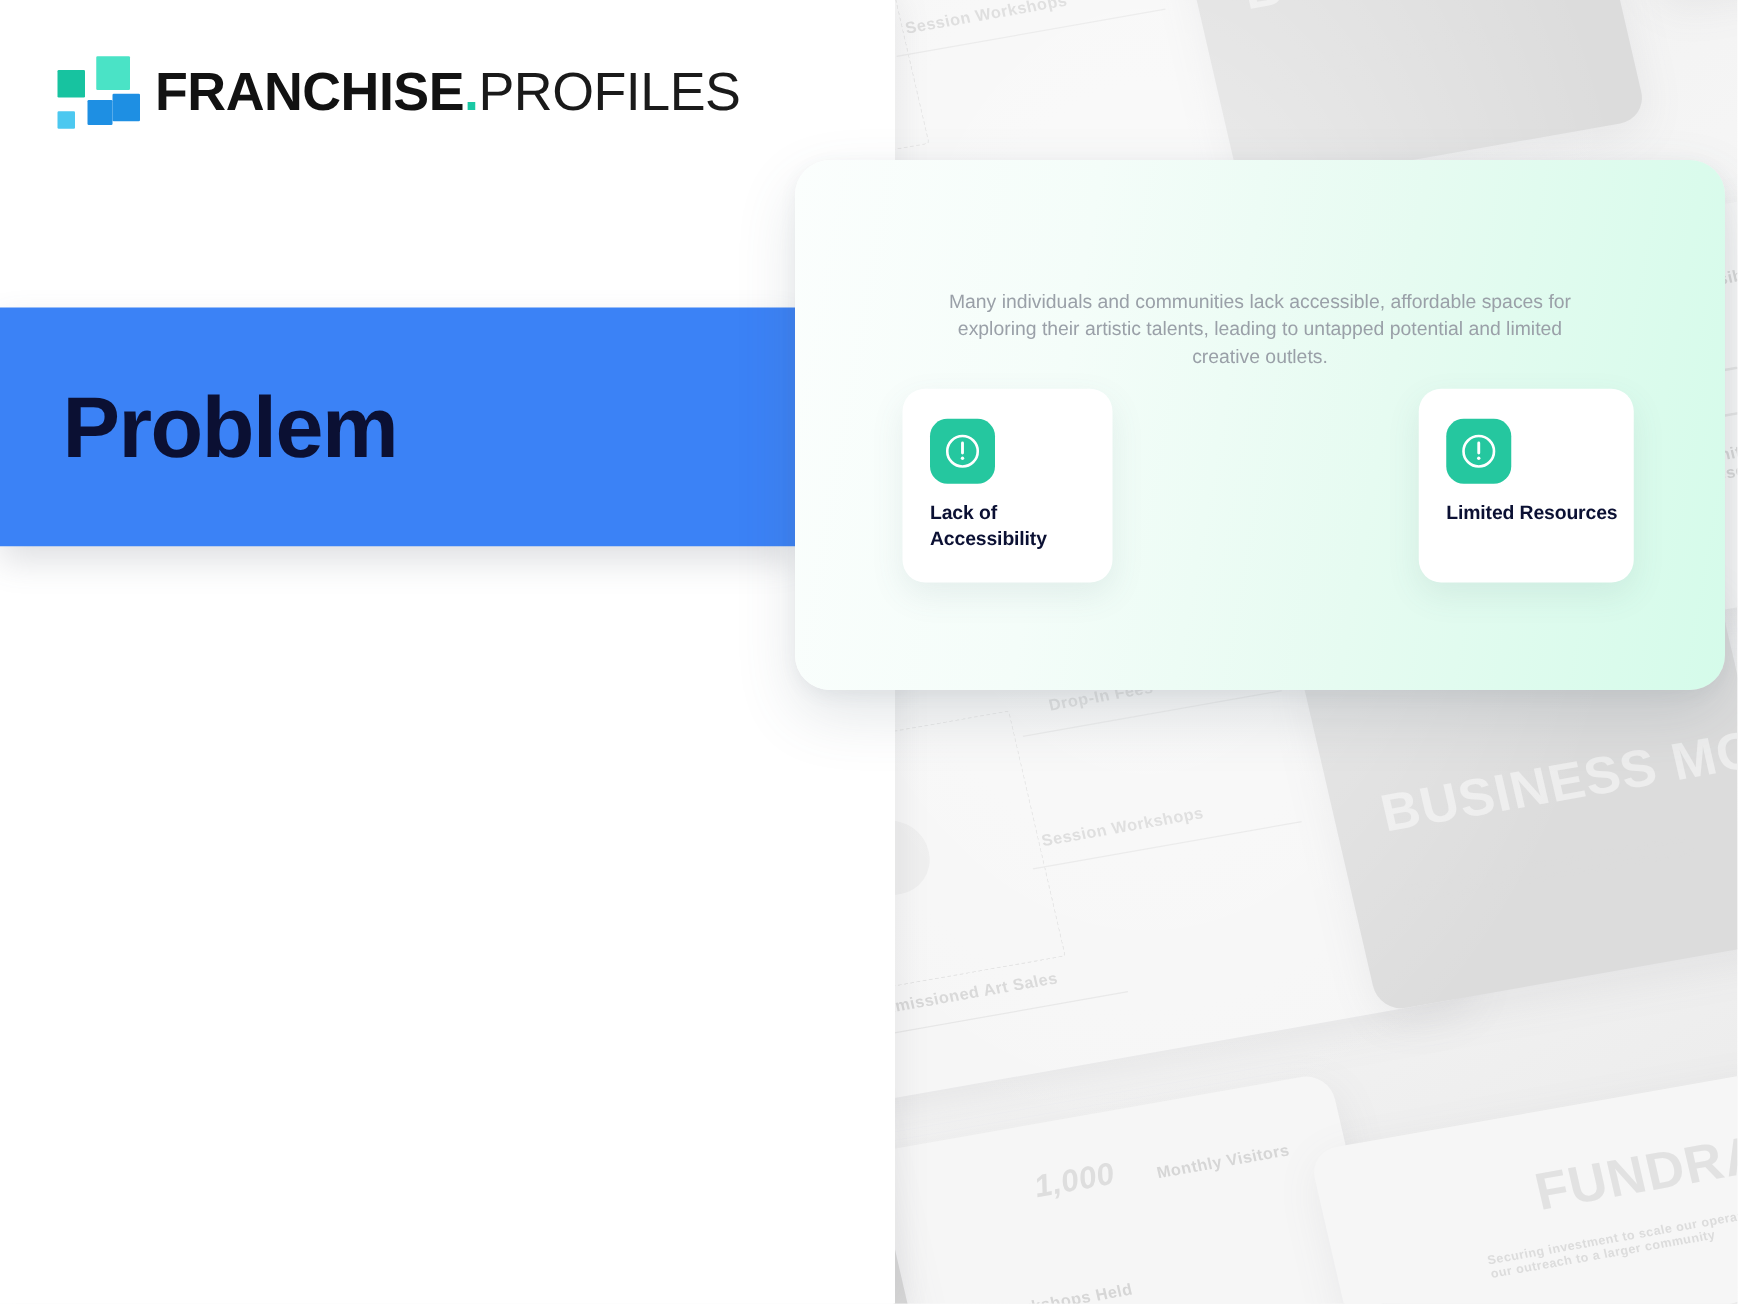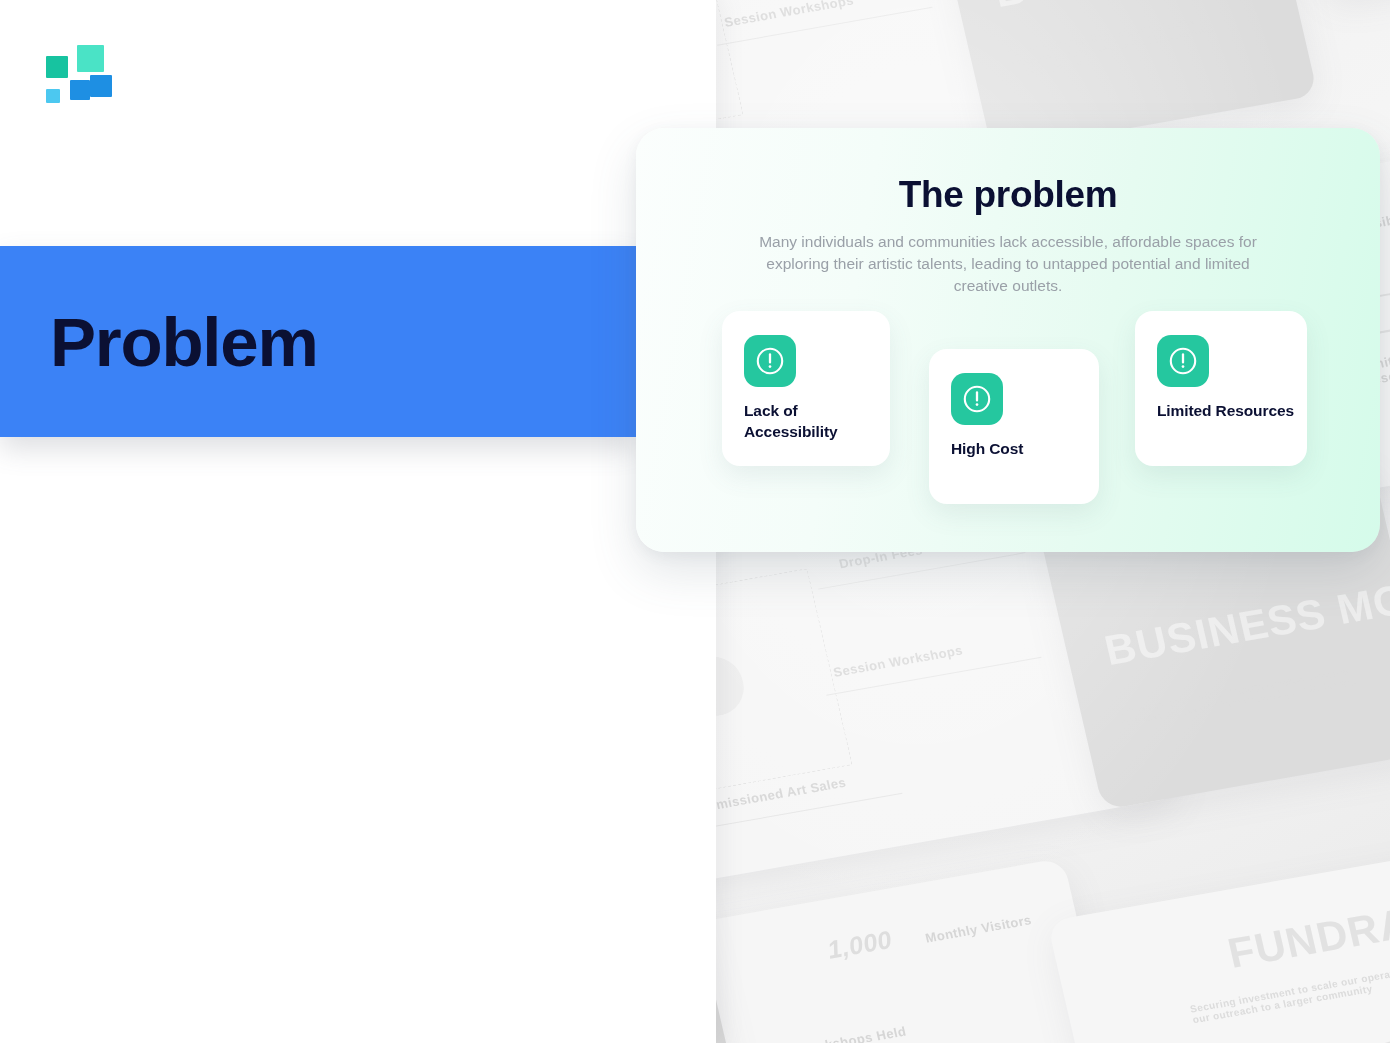--- a/index.html
+++ b/index.html
@@ -335,57 +335,49 @@
   <div class="left-panel">
 
     <div class="logo-wrap">
       <div class="logo-mark">
         <i class="lm1"></i>
         <i class="lm2"></i>
         <i class="lm3"></i>
         <i class="lm4"></i>
         <i class="lm5"></i>
       </div>
+      <div class="logo-text">
+        <span class="b">FRANCHISE</span><span class="dot">.</span><span class="l">PROFILES</span>
+      </div>
     </div>
 
     <div class="banner">
       <div class="banner-title">Problem</div>
     </div>
 
     <div class="body-copy">
     </div>
   </div>
 
   <div class="problem-card">
-    <div class="pc-title">The problem</div>
     <div class="pc-sub">Many individuals and communities lack accessible, affordable spaces for exploring their artistic talents, leading to untapped potential and limited creative outlets.</div>
 
     <div class="pc-cards">
 
       <div class="pc-card c0">
         <div class="pc-icon">
           <svg width="30" height="30" viewBox="0 0 30 30" aria-hidden="true">
             <circle cx="15" cy="15" r="12.2" fill="none" stroke="#ffffff" stroke-width="2.1"></circle>
             <line x1="15" y1="8.4" x2="15" y2="16.4" stroke="#ffffff" stroke-width="2.3" stroke-linecap="round"></line>
             <circle cx="15" cy="20.6" r="1.35" fill="#ffffff"></circle>
           </svg>
         </div>
         <div class="pc-label">Lack of Accessibility</div>
       </div>
 
-      <div class="pc-card c1">
-        <div class="pc-icon">
-          <svg width="30" height="30" viewBox="0 0 30 30" aria-hidden="true">
-            <circle cx="15" cy="15" r="12.2" fill="none" stroke="#ffffff" stroke-width="2.1"></circle>
-            <line x1="15" y1="8.4" x2="15" y2="16.4" stroke="#ffffff" stroke-width="2.3" stroke-linecap="round"></line>
-            <circle cx="15" cy="20.6" r="1.35" fill="#ffffff"></circle>
-          </svg>
-        </div>
-        <div class="pc-label">High Cost</div>
-      </div>
 
       <div class="pc-card c2">
         <div class="pc-icon">
           <svg width="30" height="30" viewBox="0 0 30 30" aria-hidden="true">
             <circle cx="15" cy="15" r="12.2" fill="none" stroke="#ffffff" stroke-width="2.1"></circle>
             <line x1="15" y1="8.4" x2="15" y2="16.4" stroke="#ffffff" stroke-width="2.3" stroke-linecap="round"></line>
             <circle cx="15" cy="20.6" r="1.35" fill="#ffffff"></circle>
           </svg>
         </div>
         <div class="pc-label">Limited Resources</div>

